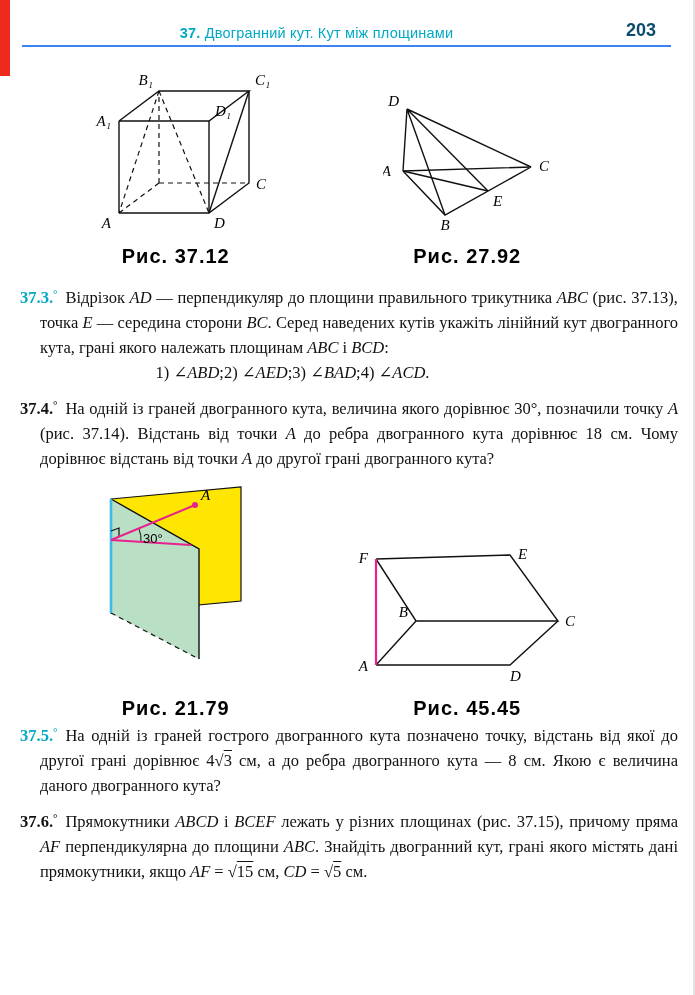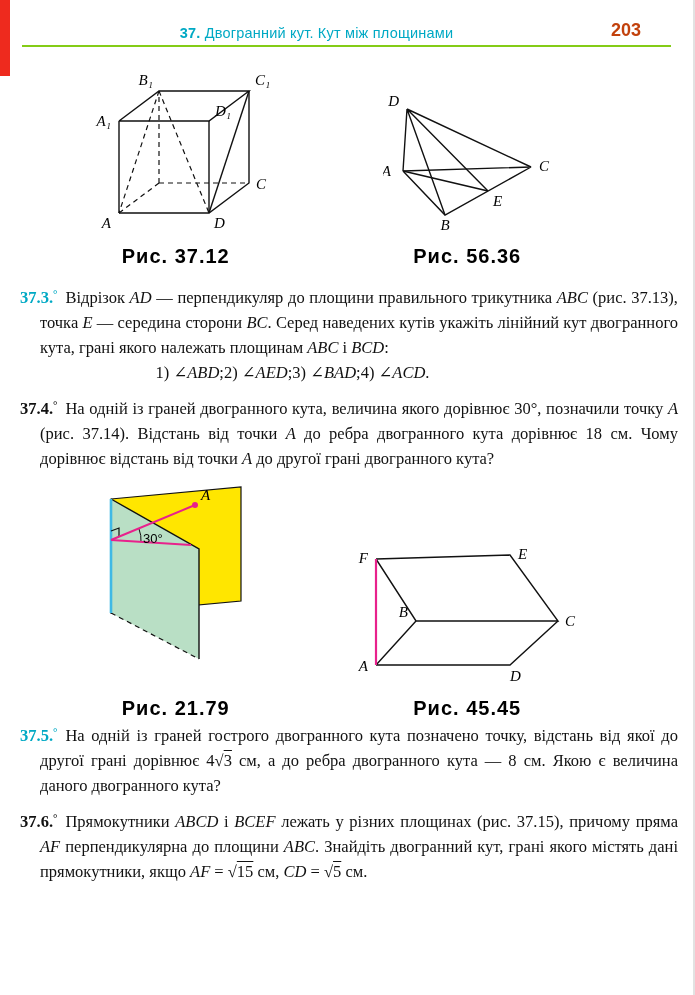--- a/index.html
+++ b/index.html
@@ -9,25 +9,25 @@
     background:#fff;
     font-family:"Liberation Serif","DejaVu Serif",serif;
     color:#111;
     overflow:hidden;
     border-right:2px solid #e2e2e2;
     box-sizing:border-box;
   }
   .red-bar{position:absolute;left:0;top:0;width:10px;height:76px;background:#ee2a1e;}
   
   .header{margin:0 22px 0 22px;padding-top:20px;display:flex;align-items:flex-end;
-          border-bottom:2px solid #84cc16;padding-bottom:4px;
+          border-bottom:2px solid #3b82f6;padding-bottom:4px;
           font-family:"Liberation Sans","DejaVu Sans",sans-serif;}
   .header-title{flex:1;text-align:center;color:#00a9c4;font-size:14.5px;letter-spacing:.2px;}
   .header-title .sec-num{font-weight:bold;}
-  .page-num{width:60px;text-align:left;font-weight:bold;font-size:18px;color:#c2410c;}
+  .page-num{width:60px;text-align:center;font-weight:bold;font-size:18px;color:#0c4a6e;}
   
   .figrow{display:flex;align-items:flex-end;padding:0 80px 0 30px;}
   .figrow1{margin-top:22px;}
   .figrow2{margin-top:14px;}
   .figblock{flex:1;display:flex;flex-direction:column;align-items:center;}
   .figcaption{margin-top:12px;font-family:"Liberation Sans","DejaVu Sans",sans-serif;
               font-weight:bold;font-size:20px;letter-spacing:1px;color:#000;}
   svg{display:block;}
   .edge{stroke:#111;stroke-width:1.4;fill:none;}
   .edge-d{stroke:#111;stroke-width:1.2;fill:none;stroke-dasharray:5,4;}
@@ -93,21 +93,21 @@
           <path class="edge" d="M20,80 L105,100"></path>
         </g>
         <g>
           <text class="flabel" x="16" y="15" text-anchor="end">D</text>
           <text class="flabel" x="8" y="85" text-anchor="end">A</text>
           <text class="flabel" x="156" y="80">C</text>
           <text class="flabel" x="62" y="139" text-anchor="middle">B</text>
           <text class="flabel" x="110" y="115">E</text>
         </g>
       </svg>
-      <div class="figcaption">Рис. 56.36</div>
+      <div class="figcaption">Рис. 27.92</div>
     </div>
   </div>
 
   <div class="problems problems1">
     <div class="problem">
       <p class="pbody"><span class="pnum accent"><span>37.3.</span><span class="lvl">°</span></span><span><span>Відрізок </span><span class="seg-i">AD</span><span> — перпендикуляр до площини правильного трикутника </span><span class="seg-i">ABC</span><span> (рис. 37.13), точка </span><span class="seg-i">E</span><span> — середина сторони </span><span class="seg-i">BC</span><span>. Серед наведених кутів укажіть лінійний кут двогранного кута, грані якого належать площинам </span><span class="seg-i">ABC</span><span> і </span><span class="seg-i">BCD</span><span>:</span></span></p>
       <div class="options">
         <span><span>1) ∠</span><span class="seg-i">ABD</span><span>;</span></span>
         <span><span>2) ∠</span><span class="seg-i">AED</span><span>;</span></span>
         <span><span>3) ∠</span><span class="seg-i">BAD</span><span>;</span></span>

